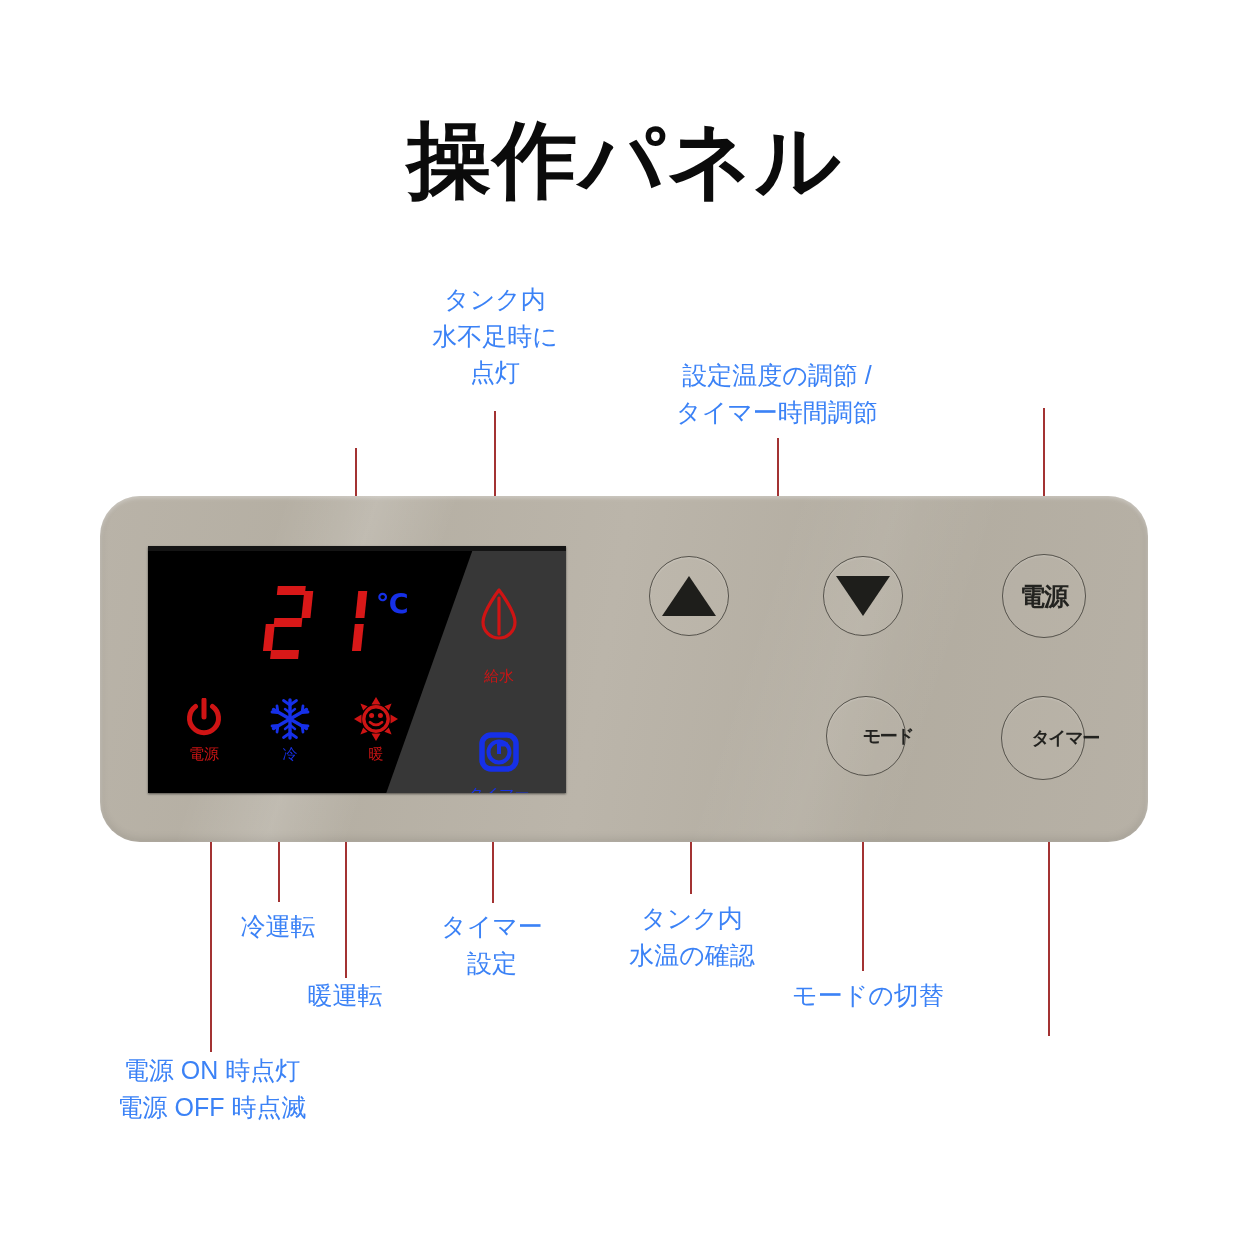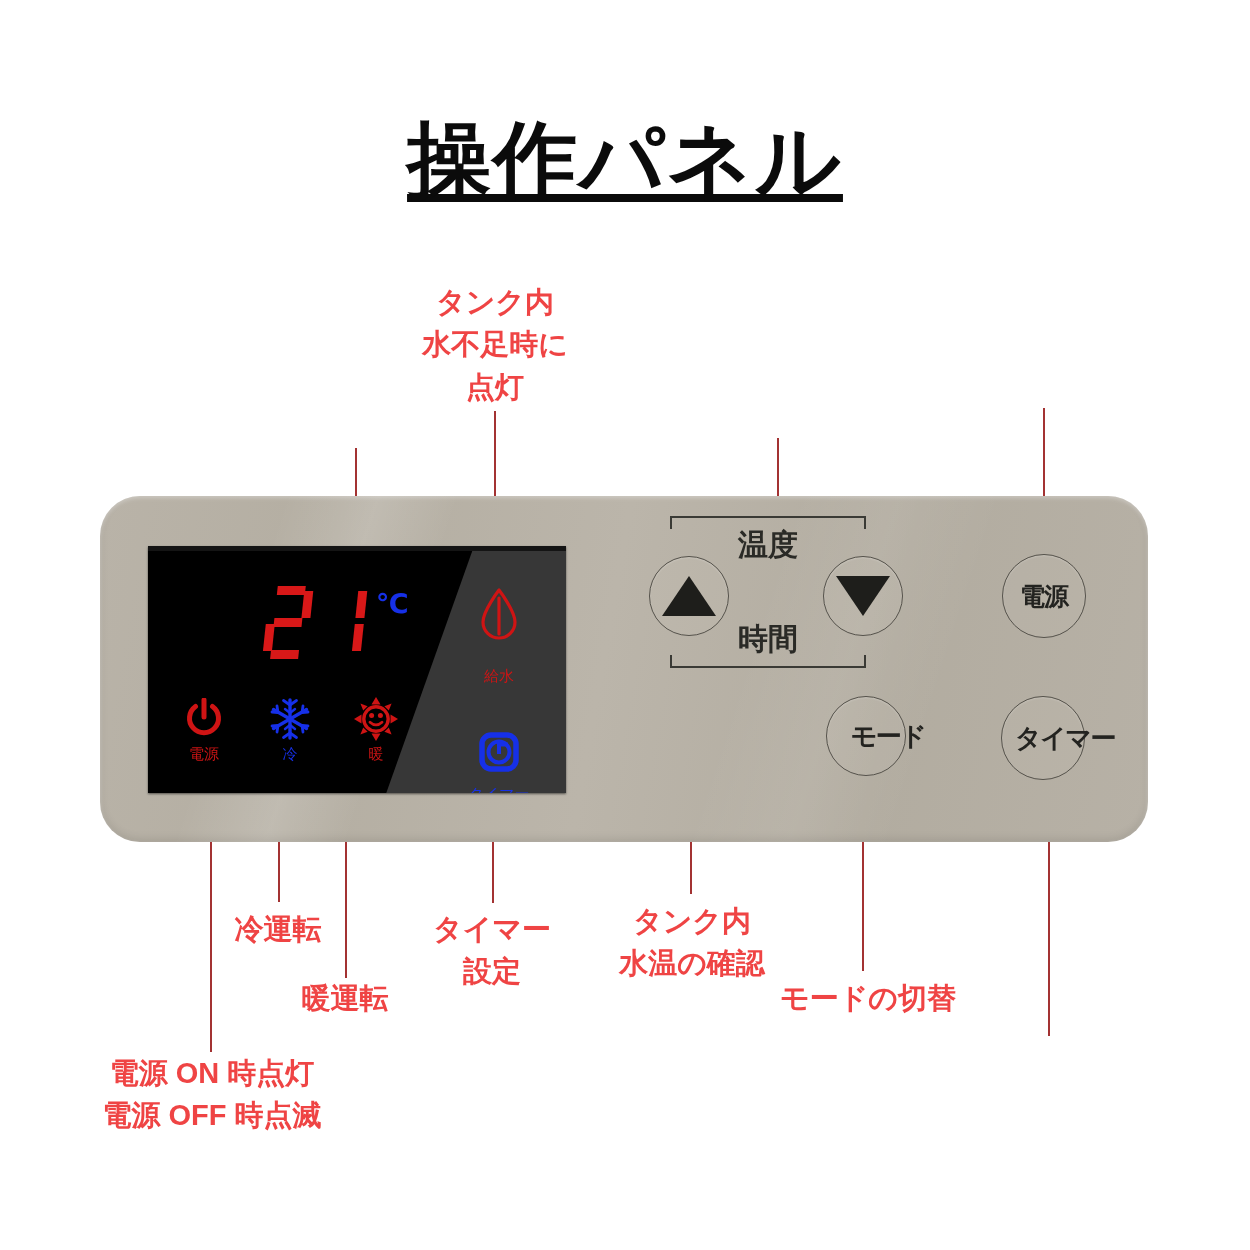--- a/index.html
+++ b/index.html
@@ -16,21 +16,20 @@
 
   
   .page-title{
     position:absolute;left:0;top:118px;width:1250px;
     text-align:center;
     font-size:84px;
     font-weight:700;
     letter-spacing:2px;
     line-height:1;
     color:#0b0b0b;
-    text-decoration:underline;
   }
 
   
   .panel{
     position:absolute;
     left:100px;top:496px;width:1048px;height:346px;
     border-radius:40px;
     background:linear-gradient(100deg,#b9b3a8 0%,#b4aea2 22%,#bbb5aa 48%,#b2aca0 74%,#b7b1a6 100%);
     box-shadow:inset 0 2px 4px rgba(255,255,255,.35), inset 0 -3px 8px rgba(0,0,0,.10);
   }
@@ -141,39 +140,39 @@
   .btn{
     position:absolute;
     border-radius:50%;
     border:1.5px solid #55524b;
     background:rgba(255,255,255,0.045);
     display:flex;align-items:center;justify-content:center;
     color:#232320;
     box-shadow:inset 0 1px 2px rgba(255,255,255,.2);
   }
   .btn .lab{font-size:25px;font-weight:700;letter-spacing:-1px;line-height:1;white-space:nowrap;}
-  .btn .lab.small{font-size:26px;letter-spacing:-1.5px;margin-left:44px;}
+  .btn .lab.small{font-size:18px;letter-spacing:-1.5px;margin-left:44px;}
   .tri{width:0;height:0;}
   .tri.up{border-left:27px solid transparent;border-right:27px solid transparent;border-bottom:40px solid #1e1e1b;}
   .tri.down{border-left:27px solid transparent;border-right:27px solid transparent;border-top:40px solid #1e1e1b;}
 
   .b-up   {left:549px;top:60px;width:78px;height:78px;}
   .b-down {left:723px;top:60px;width:78px;height:78px;}
   .b-power{left:902px;top:58px;width:82px;height:82px;}
   .b-ok   {left:552px;top:200px;width:78px;height:78px;}
   .b-mode {left:726px;top:200px;width:78px;height:78px;}
   .b-timer{left:901px;top:200px;width:82px;height:82px;}
 
   
   .anno{
     position:absolute;
-    font-size:29px;
-    font-weight:700;
+    font-size:25px;
+    font-weight:400;
     line-height:1.46;
-    color:#ef4444;
+    color:#3b82f6;
     white-space:pre-line;
   }
   .anno.c{text-align:center;}
 
   
   .lead{position:absolute;width:2px;background:#a33232;}
 </style>
 </head>
 <body>
 
@@ -190,20 +189,22 @@
   <div class="lead" style="left:278px;top:770px;height:132px;"></div>
   <div class="lead" style="left:345px;top:770px;height:208px;"></div>
   <div class="lead" style="left:492px;top:770px;height:133px;"></div>
   <div class="lead" style="left:690px;top:788px;height:106px;"></div>
   <div class="lead" style="left:862px;top:788px;height:183px;"></div>
   <div class="lead" style="left:1048px;top:788px;height:248px;"></div>
 
   <div class="anno c" style="left:404px;top:281px;width:182px;">タンク内
 水不足時に
 点灯</div>
+  <div class="anno c" style="left:640px;top:357px;width:274px;">設定温度の調節 /
+タイマー時間調節</div>
 
   <div class="anno c" style="left:208px;top:908px;width:140px;">冷運転</div>
   <div class="anno c" style="left:275px;top:977px;width:140px;">暖運転</div>
   <div class="anno c" style="left:412px;top:908px;width:160px;">タイマー
 設定</div>
   <div class="anno c" style="left:604px;top:900px;width:176px;">タンク内
 水温の確認</div>
   <div class="anno c" style="left:78px;top:1052px;width:268px;">電源 ON 時点灯
 電源 OFF 時点滅</div>
   <div class="anno c" style="left:772px;top:977px;width:192px;">モードの切替</div>
@@ -327,30 +328,20 @@
                 <polyline points="25,22 25,14.5 32,14.5" fill="none" stroke="#1630e8" stroke-width="4" stroke-linecap="square" stroke-linejoin="miter"></polyline>
               </svg>
             </div>
             <div class="cap">タイマー</div>
           </div>
         </div>
 
       </div>
     </div>
 
-    <div class="bracket-group">
-      <div class="bk top">
-          <span></span>
-        </div>
-      <div class="bk-label t">温度</div>
-      <div class="bk-label b">時間</div>
-      <div class="bk bot">
-          <span></span>
-        </div>
-    </div>
 
     <div class="btn b-up">
       <div class="tri up"></div>
     </div>
 
     <div class="btn b-down">
       <div class="tri down"></div>
     </div>
 
     <div class="btn b-power">

